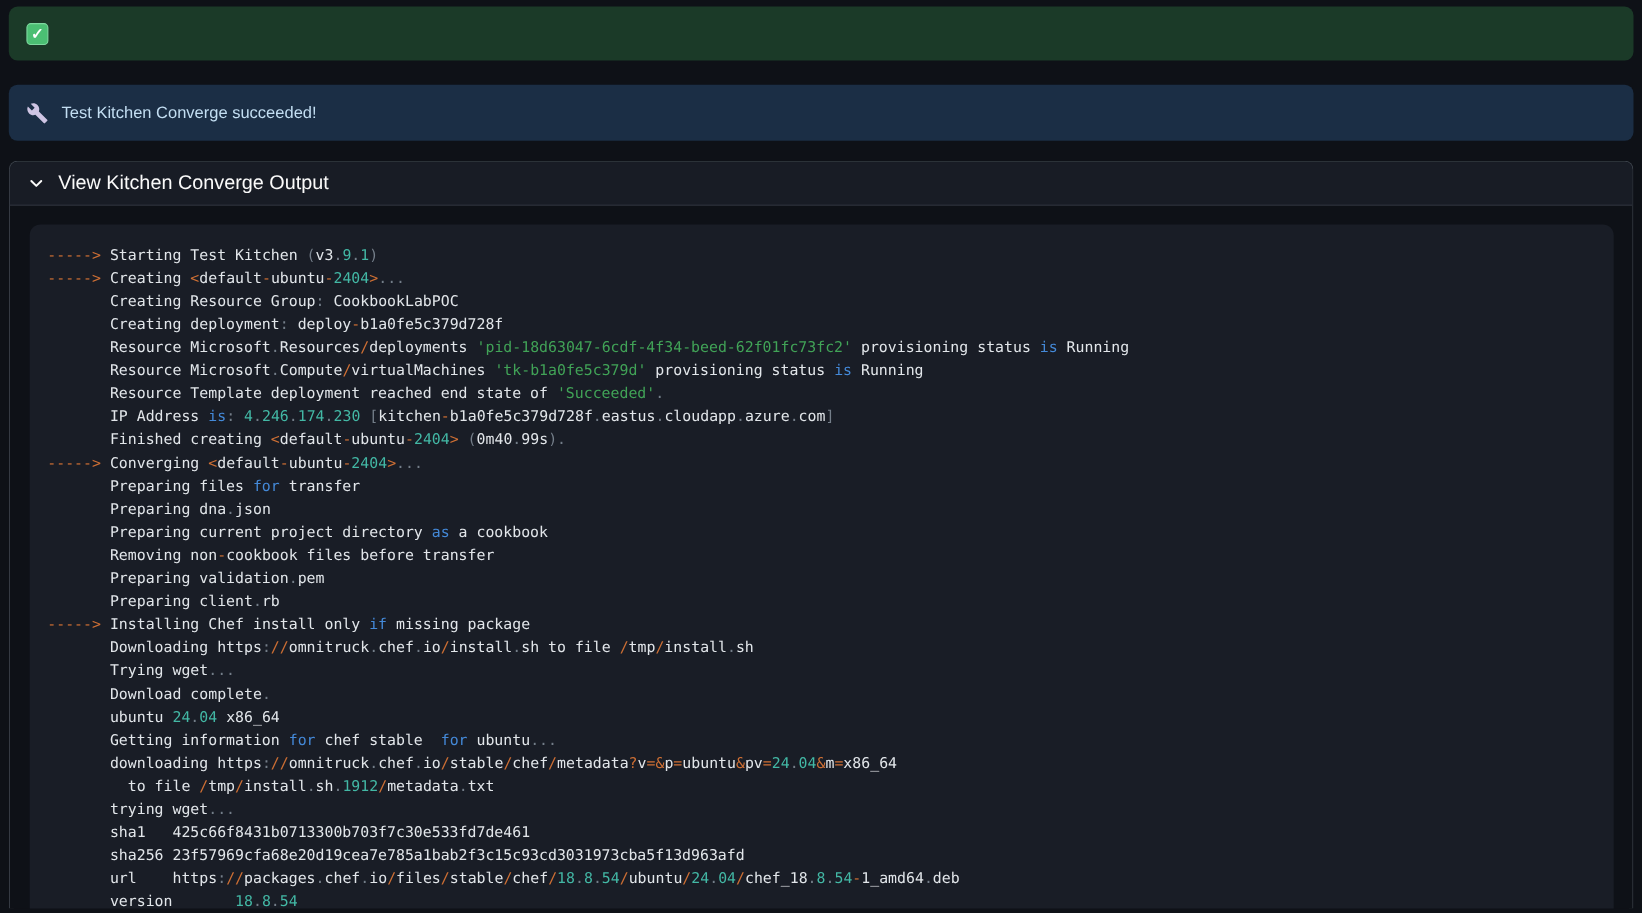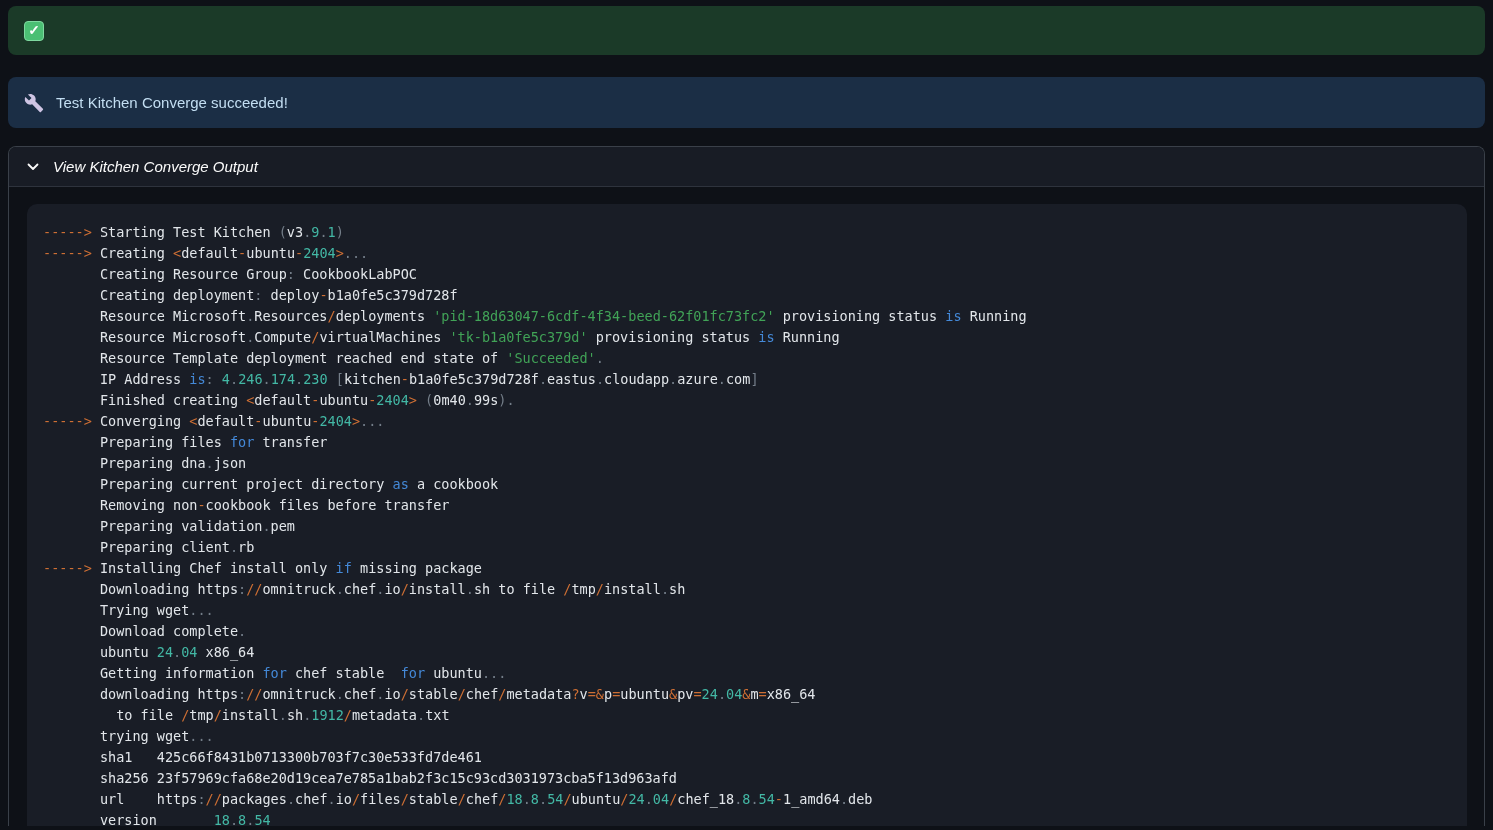--- a/index.html
+++ b/index.html
@@ -41,21 +41,21 @@
     height:680px;
     overflow:hidden;
   }
   .expander-header{
     height:40px; background:var(--header-bg);
     display:flex; align-items:center; gap:12px;
     padding:0 16px;
     border-bottom:1px solid #2e333d;
     cursor:pointer;
   }
-  .expander-header span{font-size:15px; color:#fafafa;font-style:italic;}
+  .expander-header span{font-size:18px; color:#fafafa;}
   .chev-svg{width:16px; height:16px; flex:0 0 auto;}
 
   .expander-body{padding:17px 17px 0 18px;}
 
   .code-block{
     background:var(--code-bg);
     border-radius:10px;
     padding:18px 16px;
     font-family:"DejaVu Sans Mono","Liberation Mono",monospace;
     font-size:13.5px;

